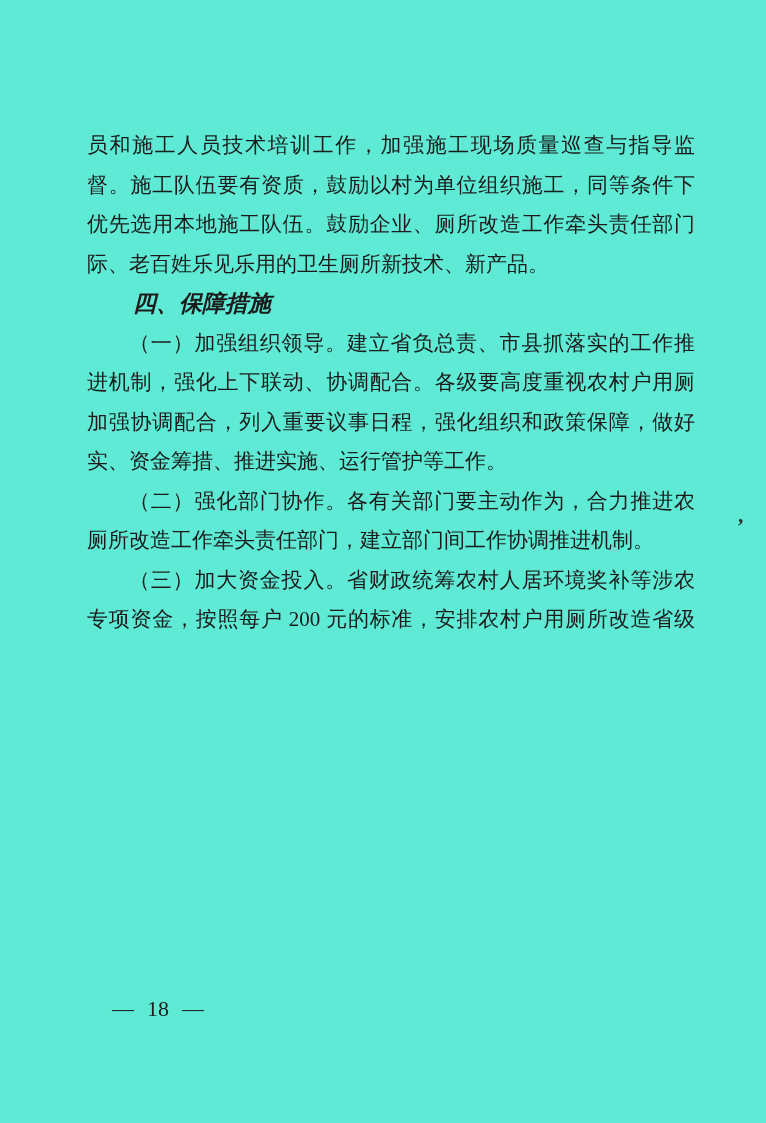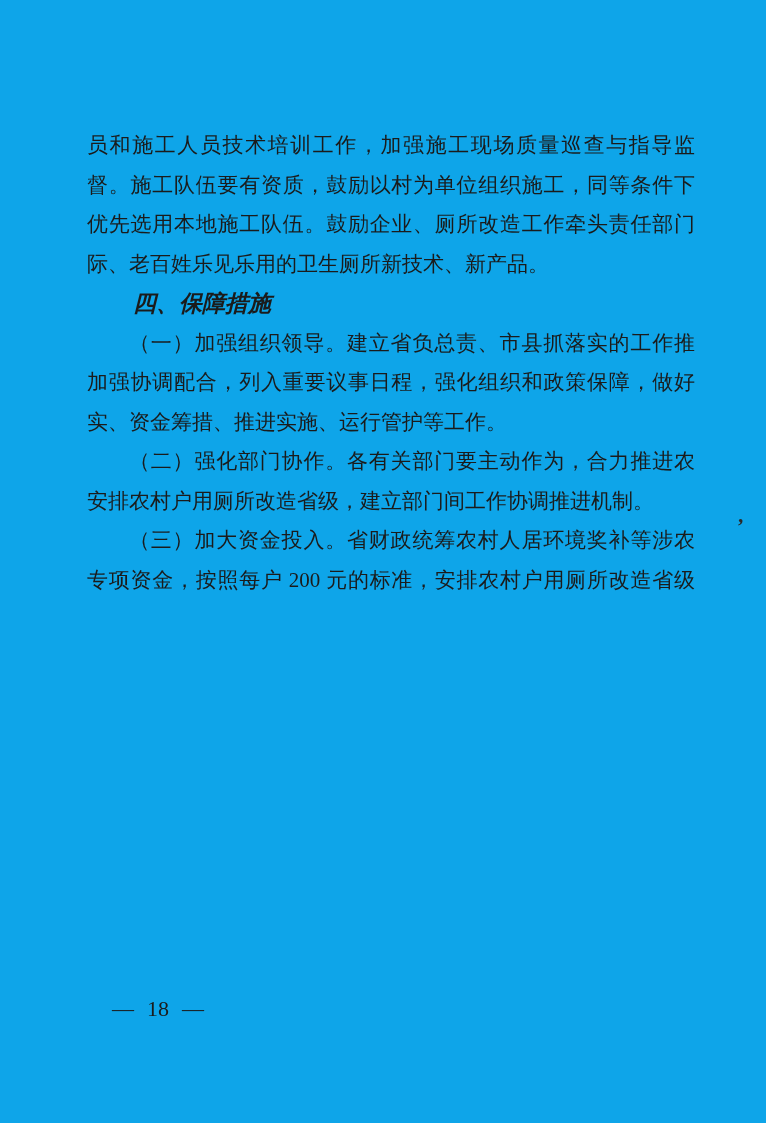--- a/index.html
+++ b/index.html
@@ -1,20 +1,20 @@
 <!DOCTYPE html>
 <html><head>
 <meta charset="utf-8">
 <style>
   html,body{margin:0;padding:0;background:#e8e8e8;}
   .page{
     position:relative;
     width:766px;height:1123px;
     margin:0 auto;
-    background:#0ea5e9;
+    background:#5eead4;
     overflow:hidden;
     font-family:"Liberation Serif","DejaVu Serif",serif;
     color:#1b1b1b;
   }
   .text-block{
     position:absolute;
     left:87px;top:126px;
     width:608px;
   }
   .para{margin:0;padding:0;}
@@ -67,27 +67,28 @@
       <div class="line just">督。施工队伍要有资质，鼓励以村为单位组织施工，同等条件下</div>
       <div class="line just">优先选用本地施工队伍。鼓励企业、厕所改造工作牵头责任部门</div>
       <div class="line">际、老百姓乐见乐用的卫生厕所新技术、新产品。</div>
     </div>
 
 
     <div class="line indent heading">四、保障措施</div>
 
     <div class="para">
       <div class="line just indent">（一）加强组织领导。建立省负总责、市县抓落实的工作推</div>
+      <div class="line just">进机制，强化上下联动、协调配合。各级要高度重视农村户用厕</div>
       <div class="line just">加强协调配合，列入重要议事日程，强化组织和政策保障，做好监</div>
       <div class="line">实、资金筹措、推进实施、运行管护等工作。</div>
     </div>
 
     <div class="para">
       <div class="line just indent">（二）强化部门协作。各有关部门要主动作为，合力推进农</div>
-      <div class="line">安排农村户用厕所改造省级，建立部门间工作协调推进机制。</div>
+      <div class="line">厕所改造工作牵头责任部门，建立部门间工作协调推进机制。</div>
     </div>
 
     <div class="para">
       <div class="line just indent">（三）加大资金投入。省财政统筹农村人居环境奖补等涉农</div>
       <div class="line just">专项资金，按照每户 200 元的标准，安排农村户用厕所改造省级</div>
     </div>
 
   </div>
 
   <div class="footer">

